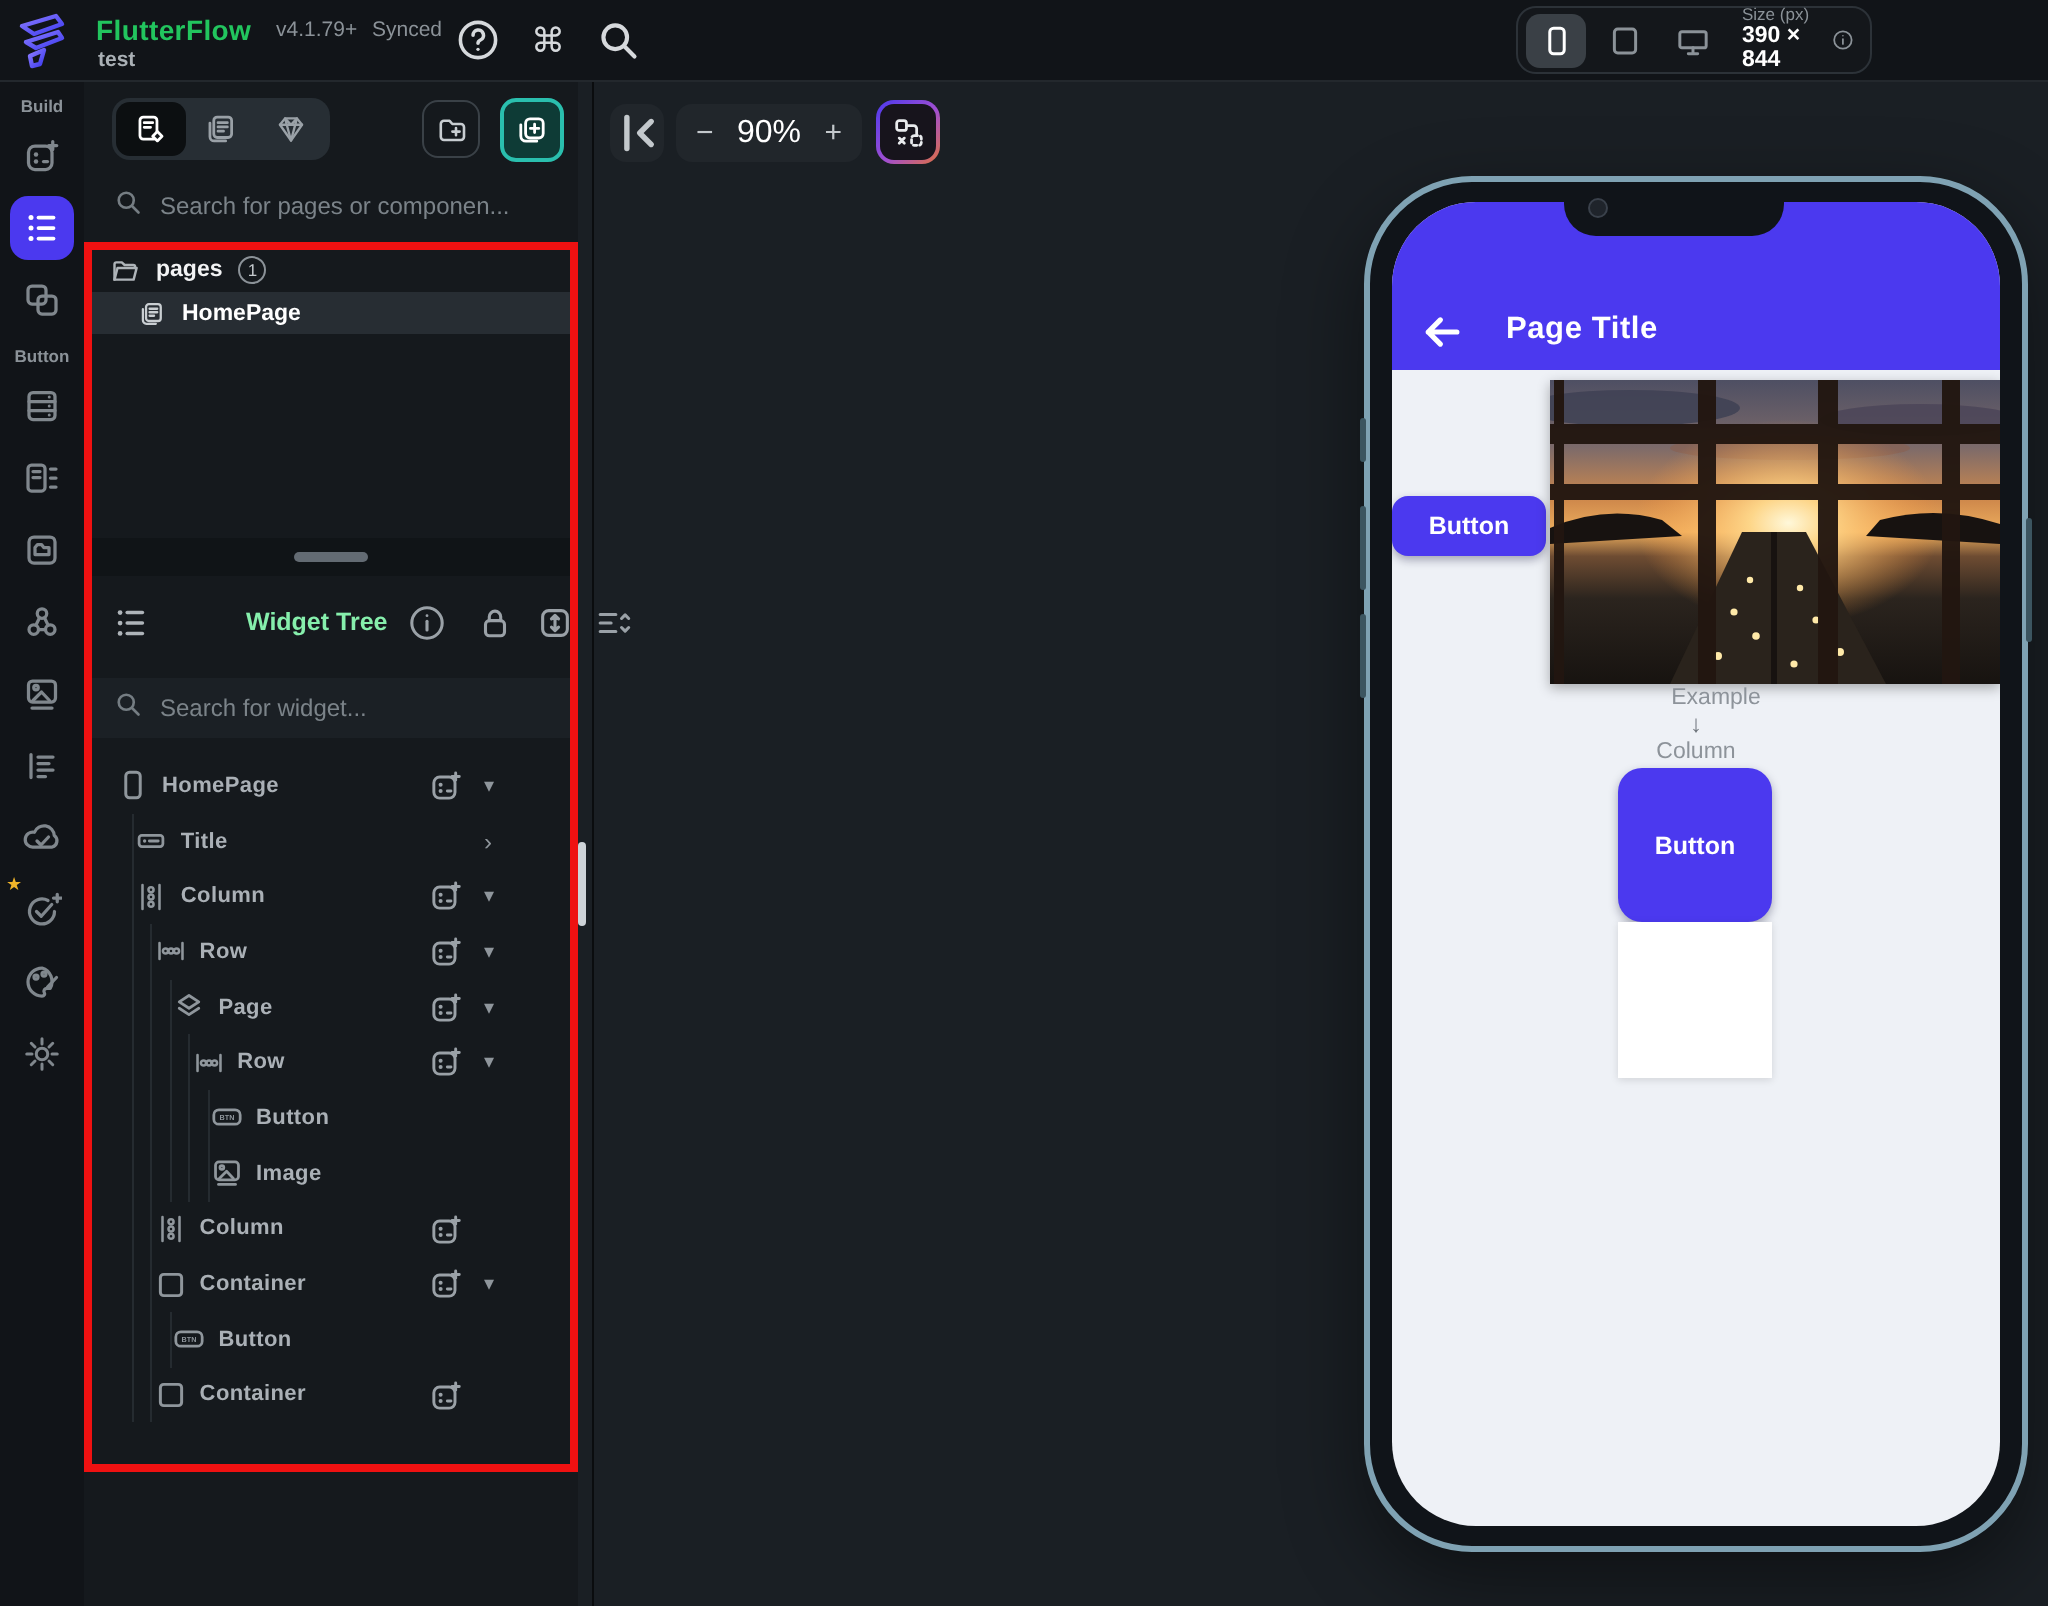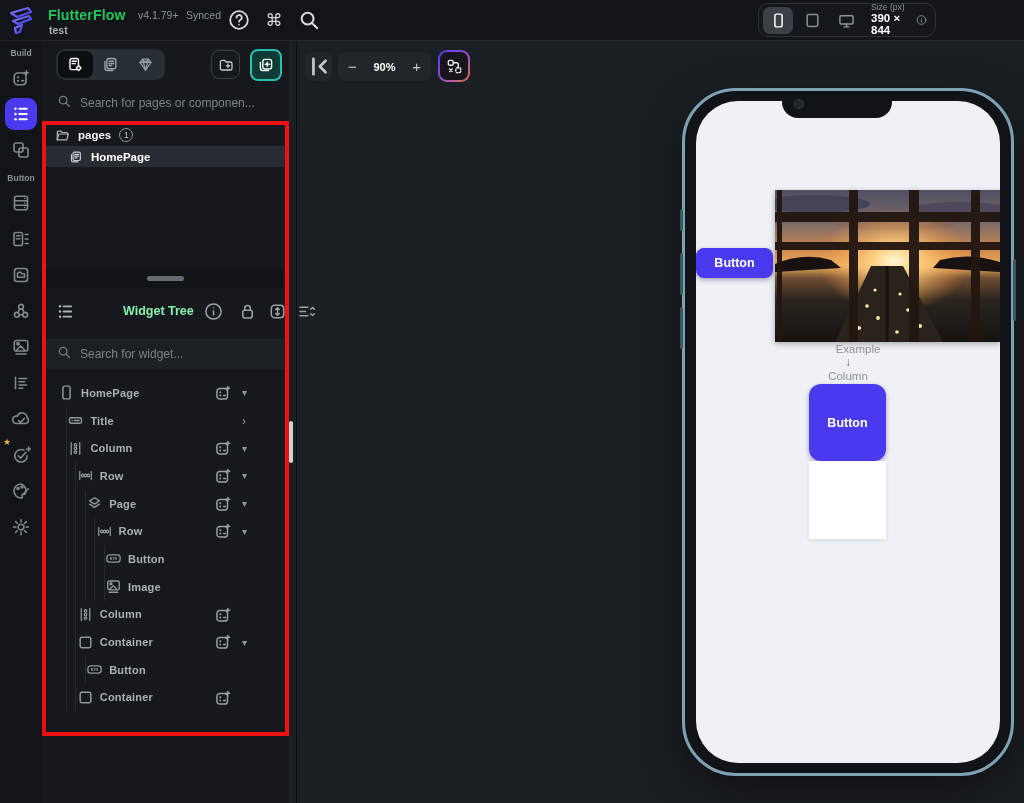--- a/index.html
+++ b/index.html
@@ -81,21 +81,21 @@
   .trow .tchev { position:absolute; left:196px; top:0; height:100%; display:flex; align-items:center; color:#8f969c; font-size:12px; }
   .guide { position:absolute; top:0; width:1px; height:100%; background:#252b30; }
 
   .redbox { position:absolute; left:42px; top:121px; width:247px; height:615px; border:4px solid #ef1111; z-index:10; pointer-events:none; }
 
   
   .canvas { position:absolute; left:297px; top:41px; width:727px; height:762px; background:#1a1f24; }
   .cbtn { position:absolute; background:#21262b; border-radius:8px; display:flex; align-items:center; justify-content:center; color:#c3c8cc; cursor:pointer; }
   .zoomgroup { position:absolute; left:41px; top:11px; width:93px; height:29px; background:#21262b; border-radius:8px; display:flex; align-items:center; justify-content:space-between; padding:0 10px; }
   .zbtn { color:#c3c8cc; font-size:15px; cursor:pointer; line-height:1; }
-  .zval { color:#fff; font-size:11px; font-weight:bold; }
+  .zval { color:#fff; font-size:16px; font-weight:normal; }
   .magicbtn { position:absolute; left:141px; top:9px; width:32px; height:32px; border-radius:9px; padding:2px;
               background:linear-gradient(135deg,#4b39ef 0%,#a14fd0 55%,#e0703f 100%); cursor:pointer; }
   .magicbtn .inner { width:100%; height:100%; border-radius:7px; background:#17141c; display:flex; align-items:center; justify-content:center; color:#e8eaed; }
   .magicbtn svg { width:17px; height:17px; }
 
   
   .phone { position:absolute; left:385px; top:47px; width:332px; height:688px; background:#101419; border:3px solid #7fa2b3; border-radius:54px; box-shadow:0 14px 40px rgba(0,0,0,.45); }
   .nub { position:absolute; background:#3c5560; border-radius:2px; z-index:0; }
   .screen { position:absolute; left:11px; top:10px; width:304px; height:662px; background:#eef1f6; border-radius:42px; overflow:hidden; }
   .notch { position:absolute; left:97px; top:0; width:110px; height:27px; background:#101419; border-radius:0 0 16px 16px; z-index:5; }
@@ -646,20 +646,26 @@
     </div>
 
     <div class="phone">
       <div class="nub" style="left:-5px; top:118px; width:3px; height:22px;"></div>
       <div class="nub" style="left:-5px; top:162px; width:3px; height:42px;"></div>
       <div class="nub" style="left:-5px; top:216px; width:3px; height:42px;"></div>
       <div class="nub" style="right:-5px; top:168px; width:3px; height:62px;"></div>
 
       <div class="screen">
 
+        <div class="ph-appbar">
+          <span class="ph-back"><svg viewBox="0 0 16 16" width="100%" height="100%" fill="none" stroke="currentColor" stroke-width="1.9" stroke-linecap="round" stroke-linejoin="round">
+                <path d="M13.4 8H3 M7.4 3.6 3 8l4.4 4.4"></path>
+              </svg></span>
+          <span class="ph-title">Page Title</span>
+        </div>
 
         <div class="ph-btn ph-rowbtn">Button</div>
 
         <div class="ph-img">
           <svg viewBox="0 0 225 152" preserveAspectRatio="none">
             <defs>
               <linearGradient id="sky" x1="0" y1="0" x2="0" y2="1">
                 <stop offset="0" stop-color="#4e4f63"></stop>
                 <stop offset="0.22" stop-color="#7c6a6a"></stop>
                 <stop offset="0.40" stop-color="#d08a4c"></stop>

